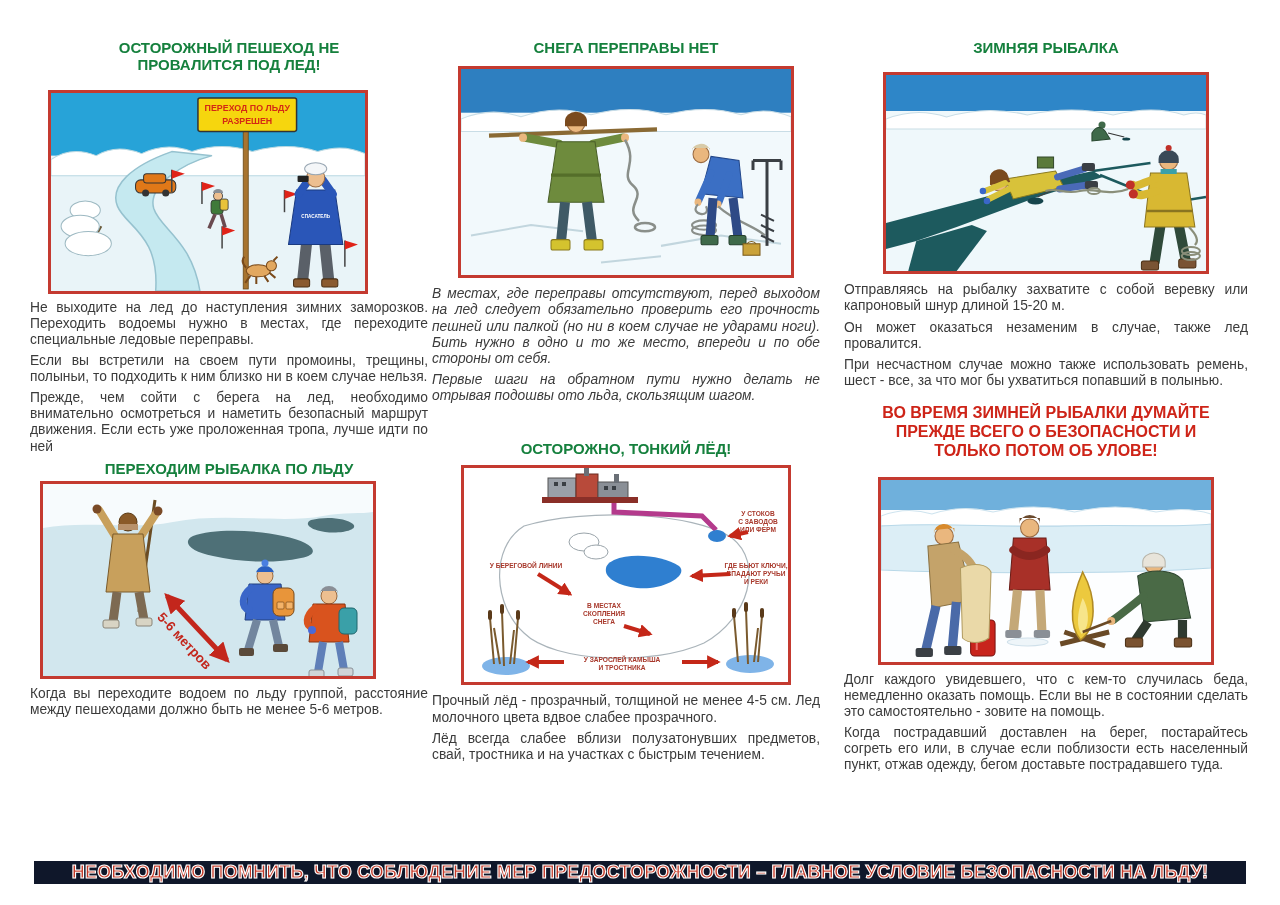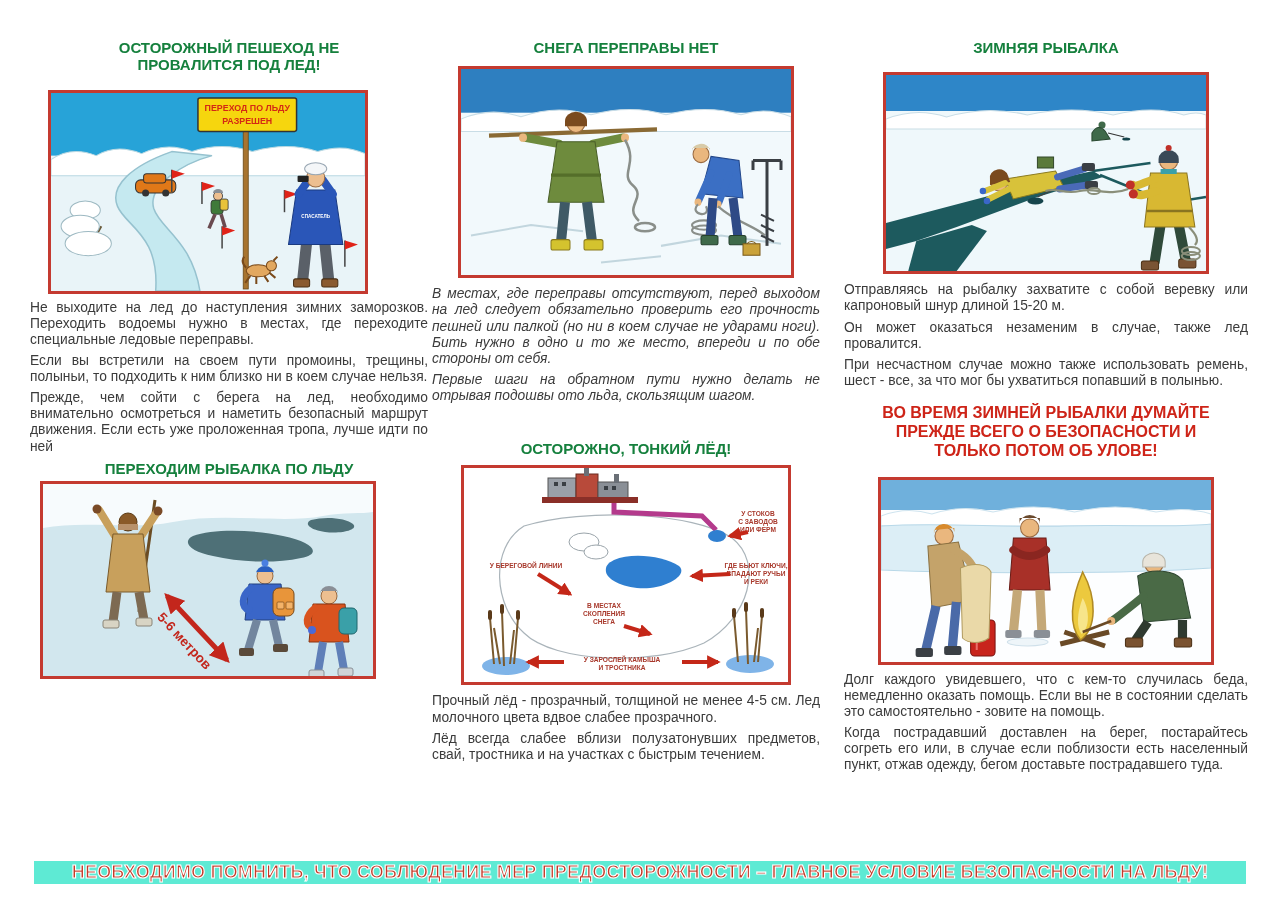--- a/index.html
+++ b/index.html
@@ -20,21 +20,21 @@
   .fig{border:3px solid #c43a30;margin:16px auto;overflow:hidden;background:#fff;}
   .fig svg{display:block;width:100%;height:100%;}
   .fig1-left{width:314px;height:198px;margin-left:18px;margin-bottom:6px;}
   .fig2-left{width:330px;height:192px;margin-left:10px;margin-bottom:7px;margin-top:4px;}
   .fig1-mid{width:330px;height:206px;margin-top:10px;margin-bottom:8px;}
   .fig2-mid{width:324px;height:214px;margin-top:8px;margin-bottom:8px;}
   .h2-mid{margin-top:36px;}
   .fig1-right{width:320px;height:196px;margin-top:16px;margin-bottom:8px;}
   .fig2-right{width:330px;height:182px;margin-bottom:7px;}
   .banner{position:absolute;left:34px;top:861px;width:1212px;height:23px;
-          background:#5eead4;color:#c53a28;-webkit-text-stroke:1.1px #ffffff;
+          background:#0f172a;color:#c53a28;-webkit-text-stroke:1.1px #ffffff;
           font-weight:bold;font-size:18px;line-height:23px;text-align:center;
           white-space:nowrap;letter-spacing:0.2px;overflow:hidden;}
   svg text{font-family:"Liberation Sans",sans-serif;}
 </style>
 </head>
 <body>
 
 <div class="page">
 
   <div class="col col-left">
@@ -158,20 +158,21 @@
           <rect x="296" y="124" width="18" height="26" rx="5" fill="#3aa0a8" stroke="#1f666c"></rect>
           <path d="M272,124 C262,132 262,142 270,144" fill="none" stroke="#d9531e" stroke-width="7" stroke-linecap="round"></path>
           <circle cx="269" cy="146" r="4" fill="#4a6ad8"></circle>
           <path d="M280,158 L275,188 M296,158 L301,186" stroke="#5f7fb8" stroke-width="8"></path>
           <rect x="266" y="186" width="15" height="8" rx="2" fill="#cfd4d8" stroke="#8a9096"></rect>
           <rect x="295" y="184" width="15" height="8" rx="2" fill="#cfd4d8" stroke="#8a9096"></rect>
         </g>
       </svg>
     </div>
 
+    <p class="para">Когда вы переходите водоем по льду группой, расстояние между пешеходами должно быть не менее 5-6 метров.</p>
   </div>
 
   <div class="col col-mid">
     <div class="h-blue">СНЕГА ПЕРЕПРАВЫ НЕТ</div>
 
     <div class="fig fig1-mid">
       <svg viewBox="0 0 330 198" preserveAspectRatio="none">
         <rect width="330" height="46" fill="#2e7fc0"></rect>
         <rect y="42" width="330" height="156" fill="#f2f9fc"></rect>
         <path d="M0,48 Q30,36 60,46 Q95,34 130,44 Q170,34 205,44 Q245,34 280,44 Q305,36 330,46 L330,60 L0,60 Z" fill="#ffffff" stroke="#c9dde6"></path>

